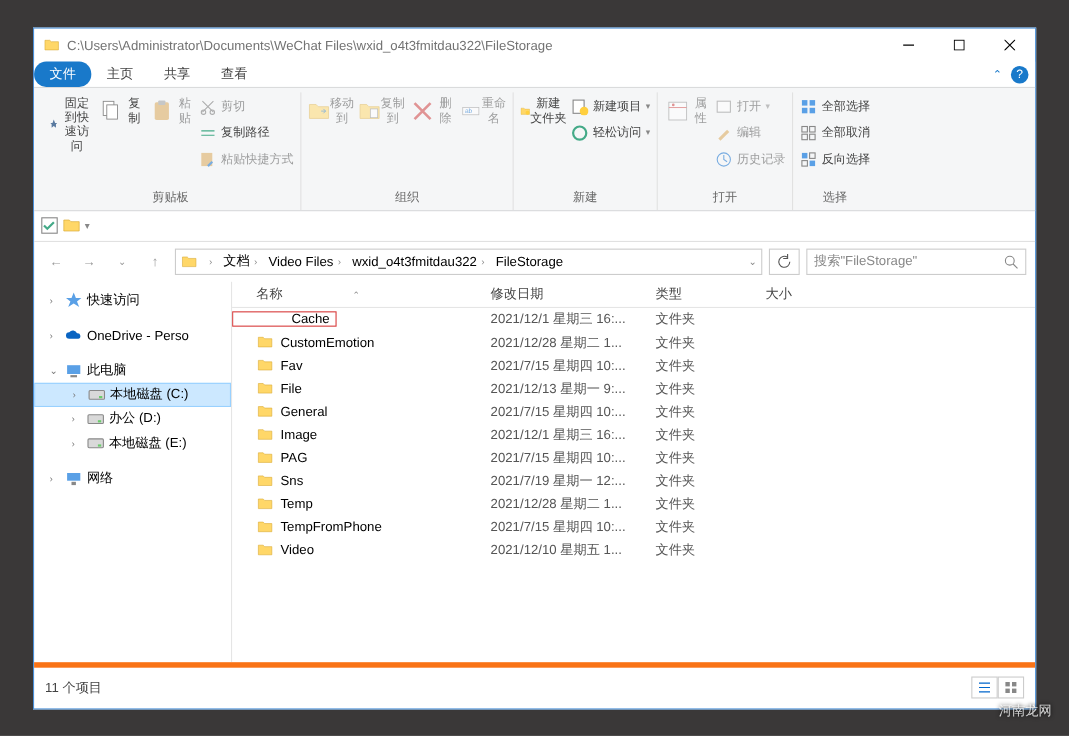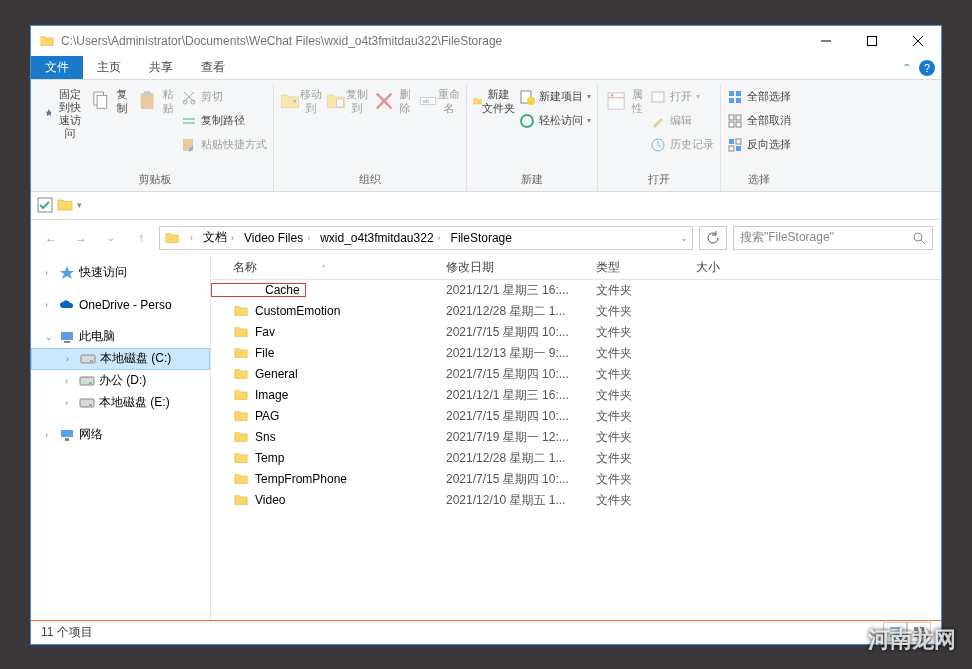--- a/index.html
+++ b/index.html
@@ -5,21 +5,21 @@
 * { margin: 0; padding: 0; box-sizing: border-box; font-family: "Microsoft YaHei", "Segoe UI", sans-serif; }
 body { background: #3a3838; width: 972px; height: 669px; overflow: hidden; display: flex; align-items: center; justify-content: center; }
 .window { background: #fff; width: 912px; height: 620px; border: 1px solid #4a8fd8; display: flex; flex-direction: column; font-size: 12px; }
 .titlebar { height: 30px; display: flex; align-items: center; padding-left: 8px; color: #737373; }
 .titlebar .foldericon { width: 16px; height: 14px; margin-right: 6px; }
 .titlebar .spacer { flex: 1; }
 .titlebar .ctrl { width: 46px; height: 30px; display: flex; align-items: center; justify-content: center; }
 .ctrl svg { width: 10px; height: 10px; }
 .tabs { height: 24px; display: flex; align-items: stretch; background: #fff; border-bottom: 1px solid #dadbdc; position: relative; }
 .tab { padding: 0 14px; display: flex; align-items: center; font-size: 12px; color: #444; }
-.tab.active { background: #1979ca; color: #fff; }
+.tab.active { background: #1979ca; color: #fff; border-radius: 11px; }
 .tabs .rightctl { position: absolute; right: 6px; top: 0; display: flex; align-items: center; gap: 8px; height: 24px; }
 .ribbon { background: #f5f6f7; border-bottom: 1px solid #dadbdc; height: 112px; display: flex; padding: 4px 6px 0; }
 .rgroup { display: flex; flex-direction: column; align-items: center; border-right: 1px solid #e1e1e1; padding: 0 6px 0; }
 .rgroup:last-child { border-right: none; }
 .rgroup .body { flex: 1; display: flex; align-items: flex-start; gap: 4px; }
 .rgroup .lbl { font-size: 11px; color: #666; padding: 2px 0 4px; text-align: center; }
 .bigbtn { display: flex; flex-direction: row; align-items: center; width: 42px; padding-top: 2px; }
 .bigbtn svg, .bigbtn .ico { width: 30px; height: 30px; }
 .bigbtn .txt { font-size: 11px; color: #444; text-align: center; line-height: 1.2; margin-top: 2px; }
 .smallgroup { display: flex; flex-direction: column; gap: 2px; padding-top: 2px; }
@@ -44,24 +44,24 @@
 .col-name { width: 235px; padding-left: 22px; }
 .col-date { width: 150px; }
 .col-type { width: 100px; }
 .col-size { flex: 1; }
 .rows { flex: 1; overflow: hidden; }
 .row { height: 21px; display: flex; align-items: center; font-size: 12px; color: #000; }
 .row .rname { width: 235px; display: flex; align-items: center; gap: 6px; padding-left: 22px; }
 .row .rdate { width: 150px; color: #555; }
 .row .rtype { width: 100px; color: #555; }
 .row.highlighted .rname { outline: 1.5px solid #d83b3b; outline-offset: -1px; padding-right: 20px; width: 95px; margin-right: 140px; padding-left: 48px; }
-.statusbar { height: 24px; border-top: 1px solid #f97316; display: flex; align-items: center; padding: 0 10px; font-size: 12px; color: #444; justify-content: space-between; }
+.statusbar { height: 42px; border-top: 5px solid #f97316; display: flex; align-items: center; padding: 0 10px; font-size: 12px; color: #444; justify-content: space-between; }
 .viewbtns { display: flex; gap: 0; }
 .viewbtn { width: 24px; height: 20px; border: 1px solid #ccc; display: flex; align-items: center; justify-content: center; }
-.watermark { position: fixed; right: 16px; bottom: 14px; color: rgba(255,255,255,0.8); font-size: 22px; font-weight: bold; text-shadow: 0 0 4px #000; }
+.watermark { position: fixed; right: 16px; bottom: 14px; color: rgba(255,255,255,0.8); font-size: 12px; font-weight: normal; text-shadow: 0 0 4px #000; }
 .dim { opacity: 0.5; }
 .helpq { width:16px; height:16px; border-radius:50%; background:#1979ca; color:#fff; font-size:11px; display:flex; align-items:center; justify-content:center; }
 </style>
 </head>
 <body>
 
 <svg width="0" height="0" style="position:absolute">
   <defs>
     <g id="folder">
         <path d="M1 3 h5 l1.5 1.5 H15 V13 H1 Z" fill="#ffd768" stroke="#d9a932" stroke-width="0.6"></path>

